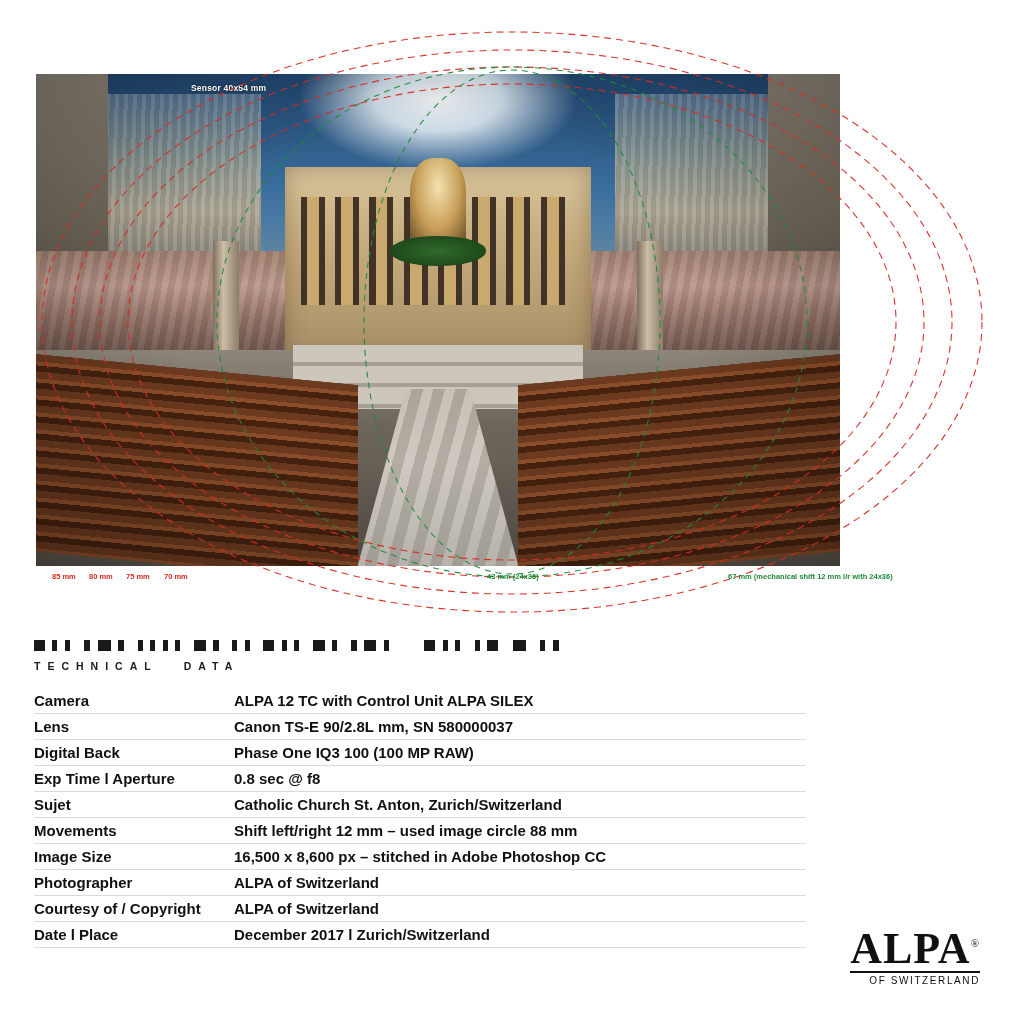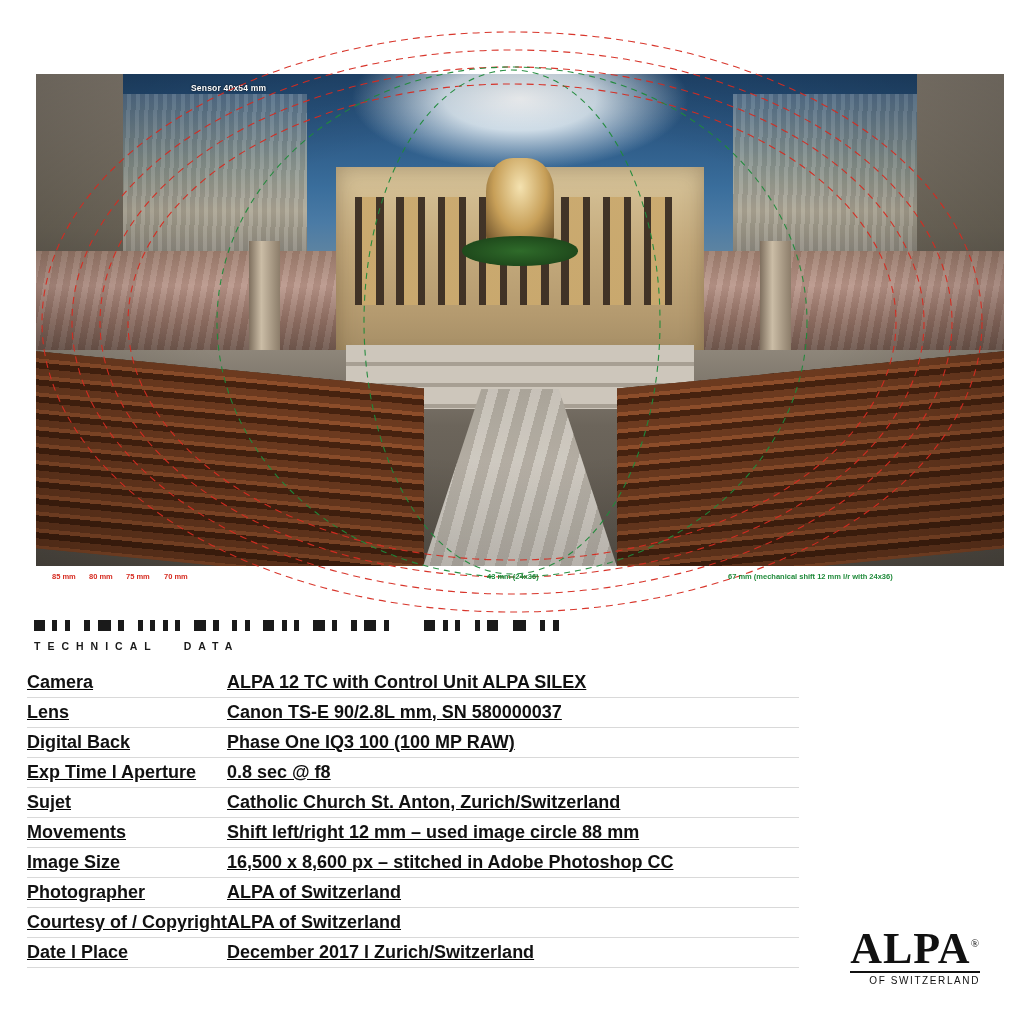--- a/index.html
+++ b/index.html
@@ -28,25 +28,24 @@
     position: absolute;
     left: 0; top: 0;
     width: 1024px; height: 640px;
   }
 
   
   #photo {
     position: absolute;
     left: 36px;
     top: 74px;
-    width: 952px;
+    width: 804px;
     height: 492px;
     overflow: hidden;
     background: #6b6359;
-    padding-left: 16px;
   }
 
   .photo-layer { position: absolute; left:0; top:0; width:100%; height:100%; }
 
   
   .ceiling {
     position:absolute; left:0; top:0; width:100%; height:42%;
     background:
       radial-gradient(ellipse 28% 55% at 50% 12%, #f0f2f4 0%, #cddbe6 28%, rgba(205,219,230,0) 62%),
       linear-gradient(180deg,#20466e 0%, #2d5a86 30%, #3a6e9c 55%, #4b7ba5 72%, #6f8c9e 100%);
@@ -150,21 +149,21 @@
     font-weight:bold;
     white-space:nowrap;
   }
   .label-red { color:#d62b20; }
   .label-green { color:#1f8a3a; }
 
   
   #tech-section {
     position:absolute;
     left:0;
-    top:620px;
+    top:640px;
     width:982px;
   }
 
   #tech-heading {
     position:relative;
     margin-left:34px;
     height:42px;
   }
   #tech-blocks { display:block; height:14px; }
   .blk {
@@ -178,26 +177,25 @@
   #tech-letters {
     font-size:10.5px;
     font-weight:bold;
     color:#1a1a1a;
     letter-spacing:7px;
     margin-top:6px;
   }
   #tech-letters .word2 { margin-left:26px; }
 
   table#tech-table {
-    margin-left:27px;
+    margin-left:34px;
     margin-top:6px;
     border-collapse:collapse;
     width:772px;
-    font-size:18px;
-    text-decoration:underline;
+    font-size:15px;
   }
   table#tech-table td {
     padding:4px 0 4px 0;
     border-bottom:1px solid #d9d9d9;
     color:#111111;
     font-weight:bold;
     vertical-align:middle;
     height:16px;
   }
   td.k { width:200px; }

